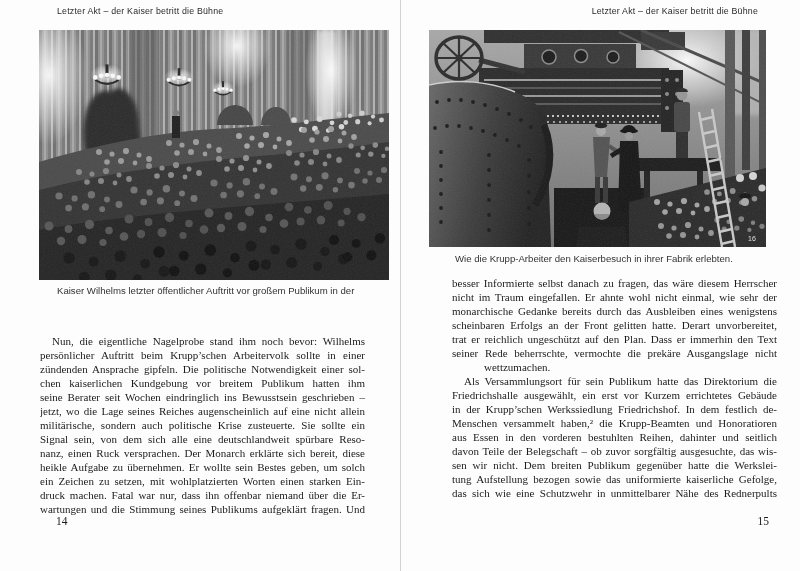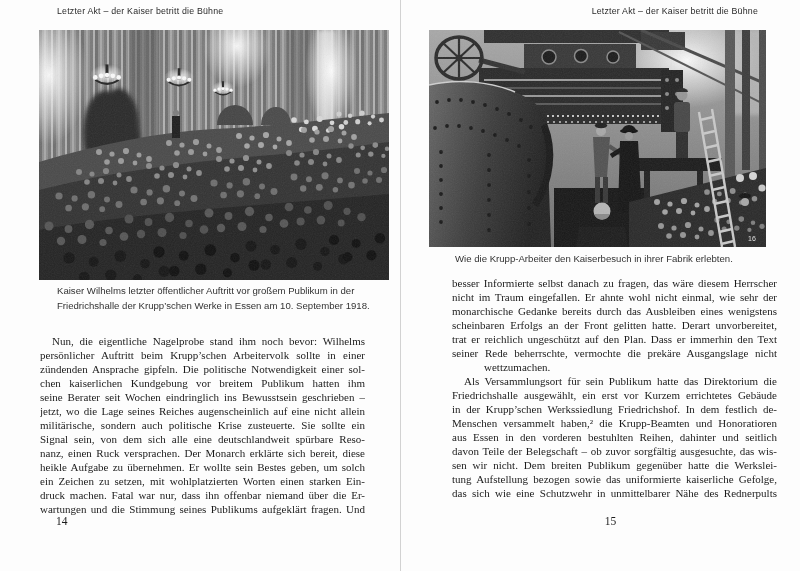--- a/index.html
+++ b/index.html
@@ -33,21 +33,21 @@
 
   .bodytext { position:absolute; width:325px; font-size:11px; color:#1b1b1b; }
   .bodytext.left { left:40px; top:334px; }
   .bodytext.right { left:452px; top:276px; }
   .bline { height:14px; line-height:14px; text-align:justify; text-align-last:justify; overflow:hidden; }
   .bline.ind { padding-left:12px; }
   .bline.noj { text-align-last:left;margin-left:32px; }
 
   .pagenum { position:absolute; top:515px; font-size:11.5px; color:#1b1b1b; }
   .pagenum.left { left:56px; }
-  .pagenum.right { left:452px; width:325px; text-align:center; padding-right:8px; }
+  .pagenum.right { left:452px; width:325px; text-align:right; padding-right:8px; }
 </style>
 </head>
 <body>
 
 <div class="gutter-line"></div>
 
 <div class="runhead left">Letzter Akt – der Kaiser betritt die Bühne</div>
 
 <div class="photo left">
 <svg width="350" height="250" viewBox="0 0 350 250">
@@ -150,21 +150,20 @@
   <use href="#hrow" fill="#101010" transform="translate(120,222) scale(1.9)"></use>
   <use href="#hrow" fill="#161616" transform="translate(212,216) scale(1.85)"></use>
   <use href="#hrow" fill="#101010" transform="translate(295,210) scale(1.7)"></use>
 
   <rect width="350" height="250" filter="url(#grain)" opacity="0.35"></rect>
 </svg>
 </div>
 
 <div class="caption left">
   <div>Kaiser Wilhelms letzter öffentlicher Auftritt vor großem Publikum in der</div>
-  <div>Friedrichshalle der Krupp’schen Werke in Essen am 10. September 1918.</div>
 </div>
 
 <div class="bodytext left">
   <div class="bline ind">Nun, die eigentliche Nagelprobe stand ihm noch bevor: Wilhelms</div>
   <div class="bline">persönlicher Auftritt beim Krupp’schen Arbeitervolk sollte in einer</div>
   <div class="bline">zündenden Ansprache gipfeln. Die politische Notwendigkeit einer sol-</div>
   <div class="bline">chen kaiserlichen Kundgebung vor breitem Publikum hatten ihm</div>
   <div class="bline">seine Berater seit Wochen eindringlich ins Bewusstsein geschrieben –</div>
   <div class="bline">jetzt, wo die Lage seines Reiches augenscheinlich auf eine nicht allein</div>
   <div class="bline">militärische, sondern auch politische Krise zusteuerte. Sie sollte ein</div>

